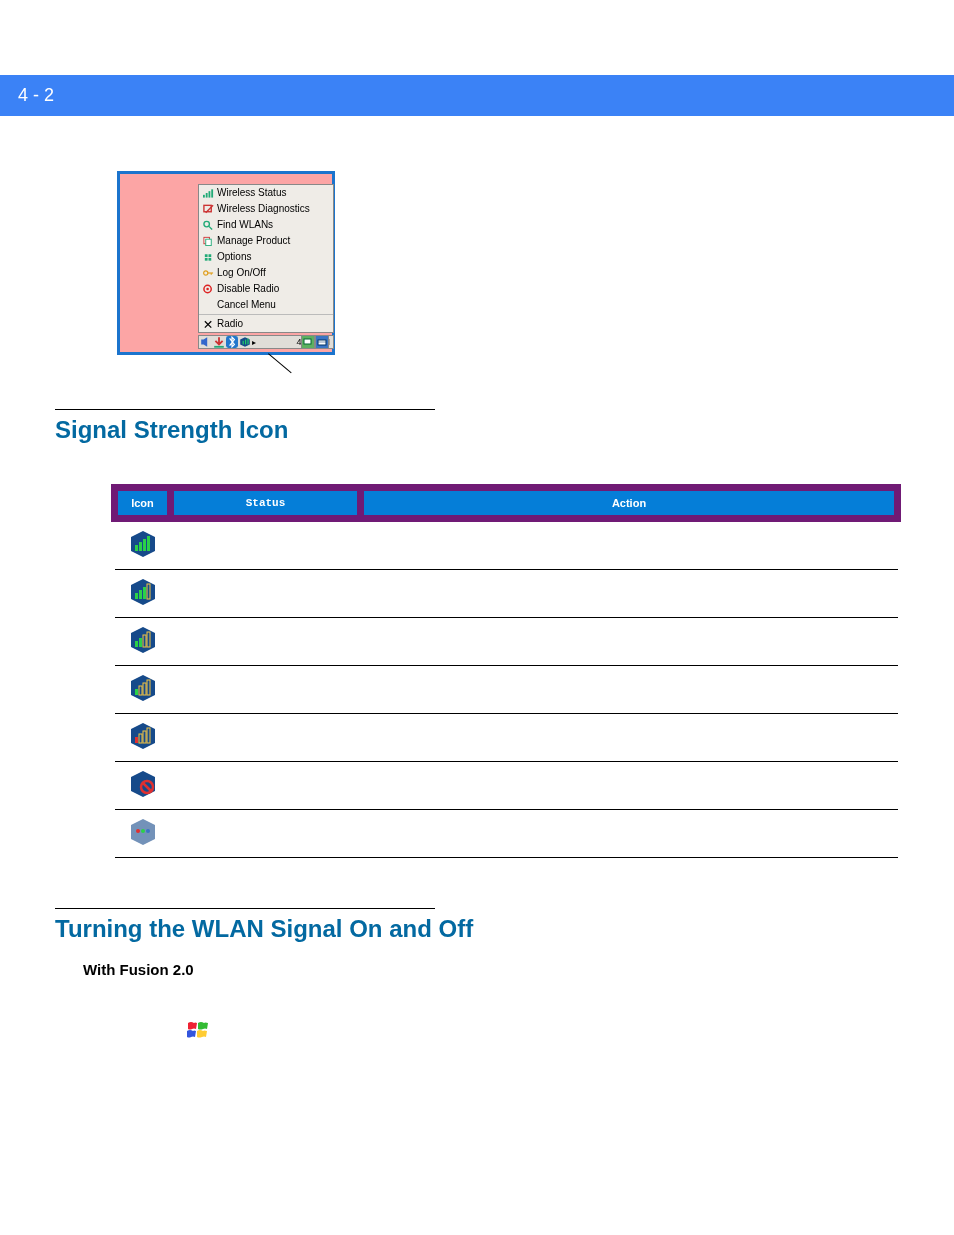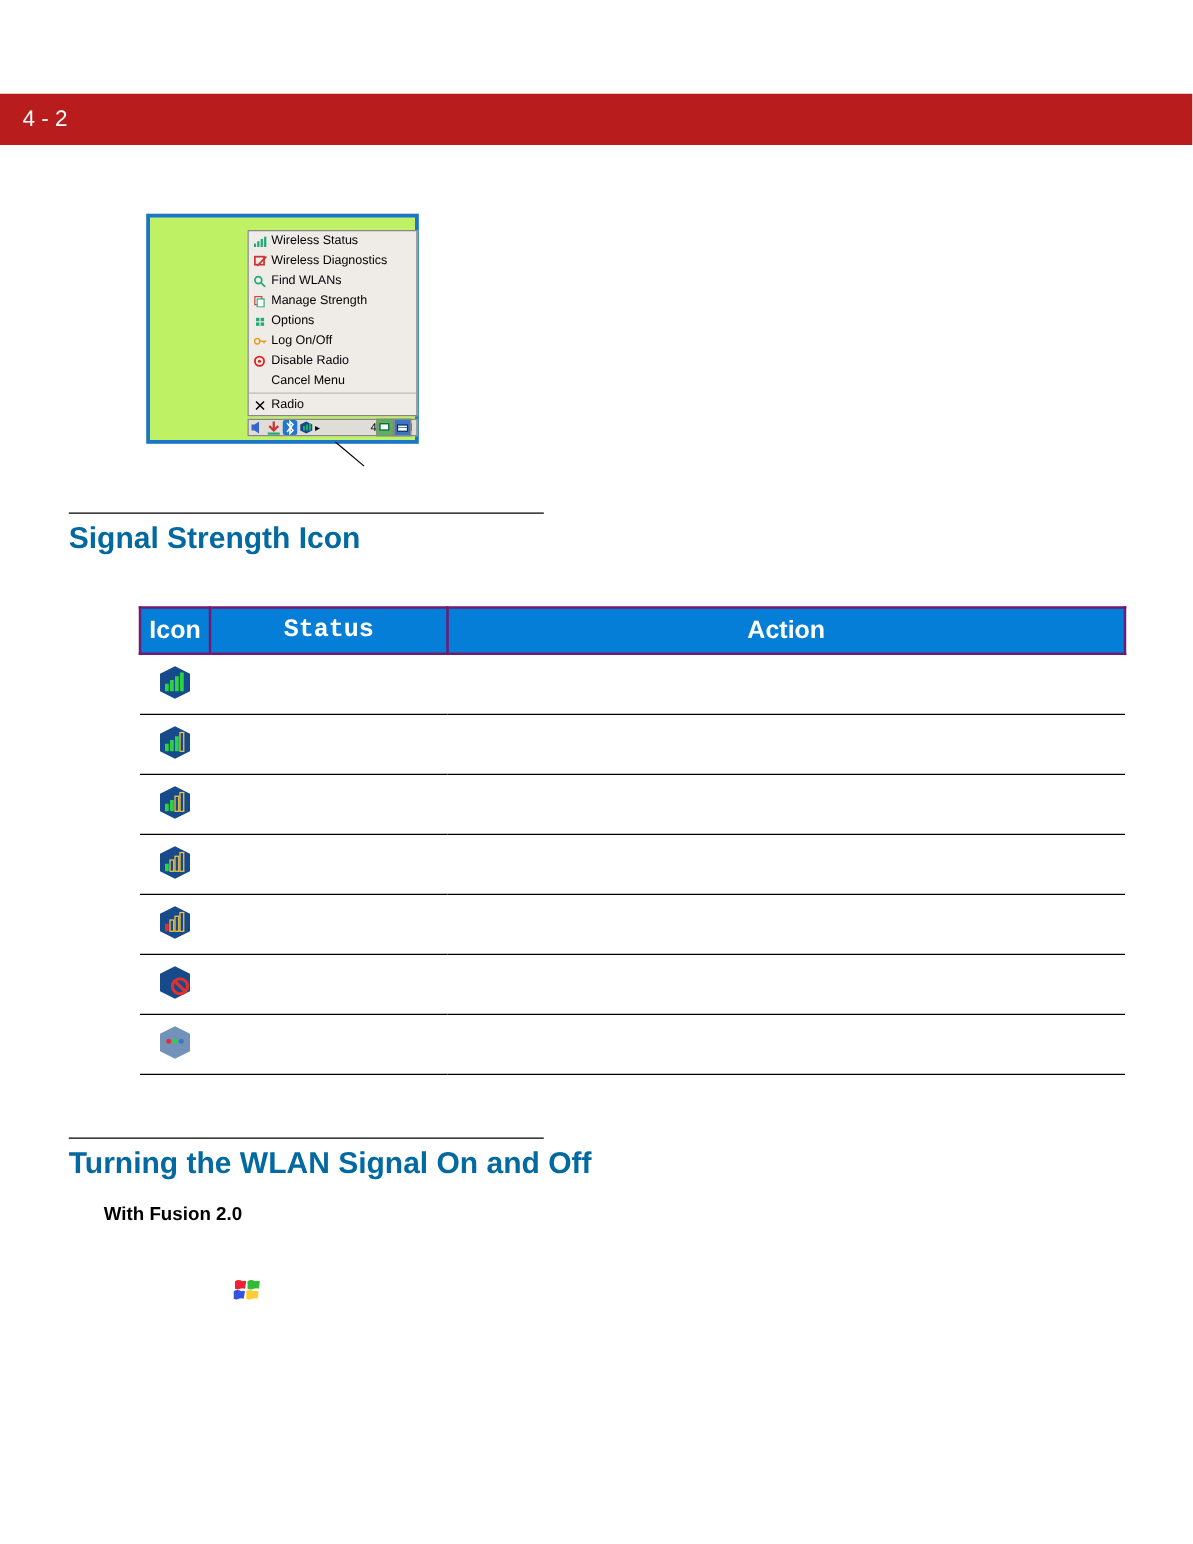--- a/index.html
+++ b/index.html
@@ -4,37 +4,37 @@
 <style>
   * { box-sizing: border-box; }
   body {
     margin: 0;
     padding: 0;
     font-family: Arial, Helvetica, sans-serif;
     background: #fff;
     width: 954px;
   }
   .header-bar {
-    background: #b91c1c;
+    background: #3b82f6;
     color: #fff;
     padding: 10px 18px;
     font-size: 18px;
     margin-top: 75px;
     display: flex;
     align-items: baseline;
     gap: 18px;
   }
   .header-bar .pagenum { font-weight: 400; }
   .header-bar .title { font-weight: 400; }
   .content { padding: 0 55px 40px 55px; }
   .screenshot-wrap {
     margin: 55px 0 0 62px;
     display: inline-block;
     border: 3px solid #1b74cd;
-    background: #bef264;
+    background: #fca5a5;
     width: 218px;
     height: 184px;
     position: relative;
   }
   .menu-panel {
     position: absolute;
     left: 78px;
     top: 10px;
     width: 136px;
     background: #efece7;
@@ -126,24 +126,24 @@
 
   .tbl {
     margin: 40px 0 0 56px;
     border-collapse: collapse;
     width: 790px;
   }
   .tbl th {
     background: #057ed8;
     color: #fff;
     font-weight: 700;
-    font-size: 20px;
+    font-size: 11px;
     text-align: center;
     padding: 6px 4px;
-    border: 2px solid #701a75;
+    border: 7px solid #701a75;
   }
   .tbl th.icon-col { width: 56px; }
   .tbl th.status-col { width: 190px; font-family: Liberation Mono, monospace; }
   .tbl td {
     border-bottom: 1px solid #000;
     padding: 8px 6px;
     height: 48px;
     vertical-align: middle;
     font-size: 13px;
   }
@@ -198,21 +198,21 @@
           </span>
         <span>Find WLANs</span>
       </div>
       <div class="menu-item">
         <span class="menu-ico">
             <svg viewBox="0 0 12 10">
               <rect x="1" y="1" width="6" height="7" fill="#fff" stroke="#c33"></rect>
               <rect x="3" y="3" width="6" height="7" fill="#fff" stroke="#2a7"></rect>
             </svg>
           </span>
-        <span>Manage Strength</span>
+        <span>Manage Product</span>
       </div>
       <div class="menu-item">
         <span class="menu-ico">
             <svg viewBox="0 0 12 10">
               <rect x="2" y="2" width="3" height="3" fill="#2a7"></rect>
               <rect x="6" y="2" width="3" height="3" fill="#2a7"></rect>
               <rect x="2" y="6" width="3" height="3" fill="#2a7"></rect>
               <rect x="6" y="6" width="3" height="3" fill="#2a7"></rect>
             </svg>
           </span>

